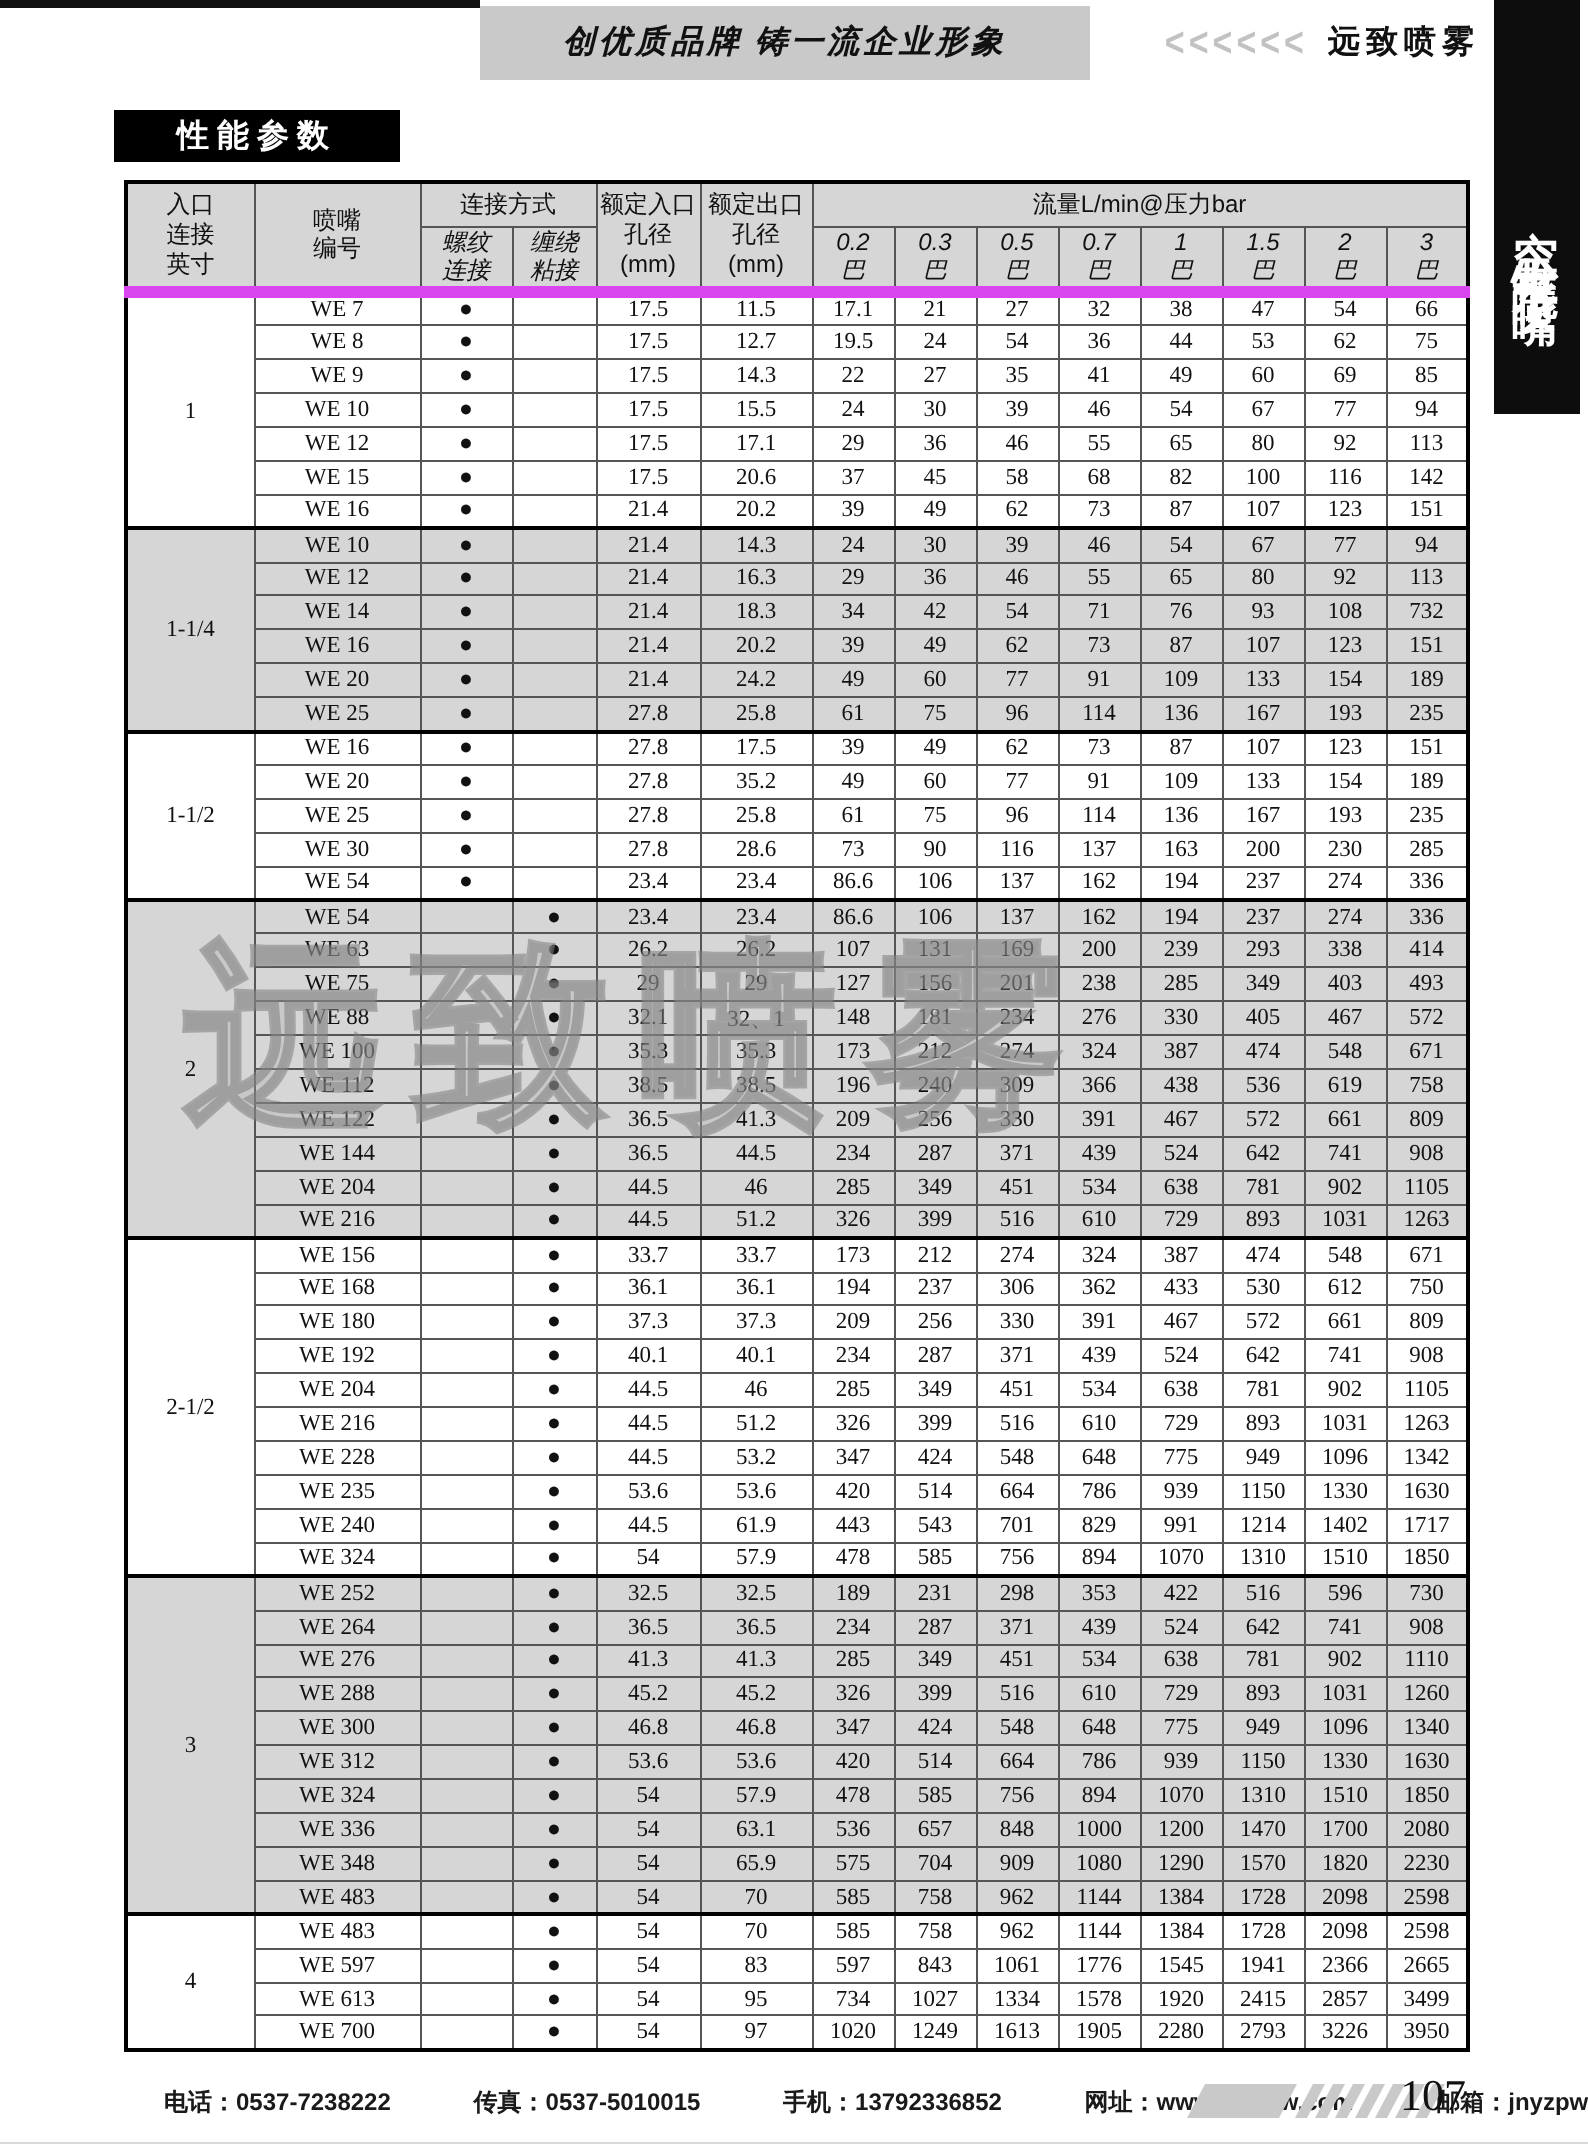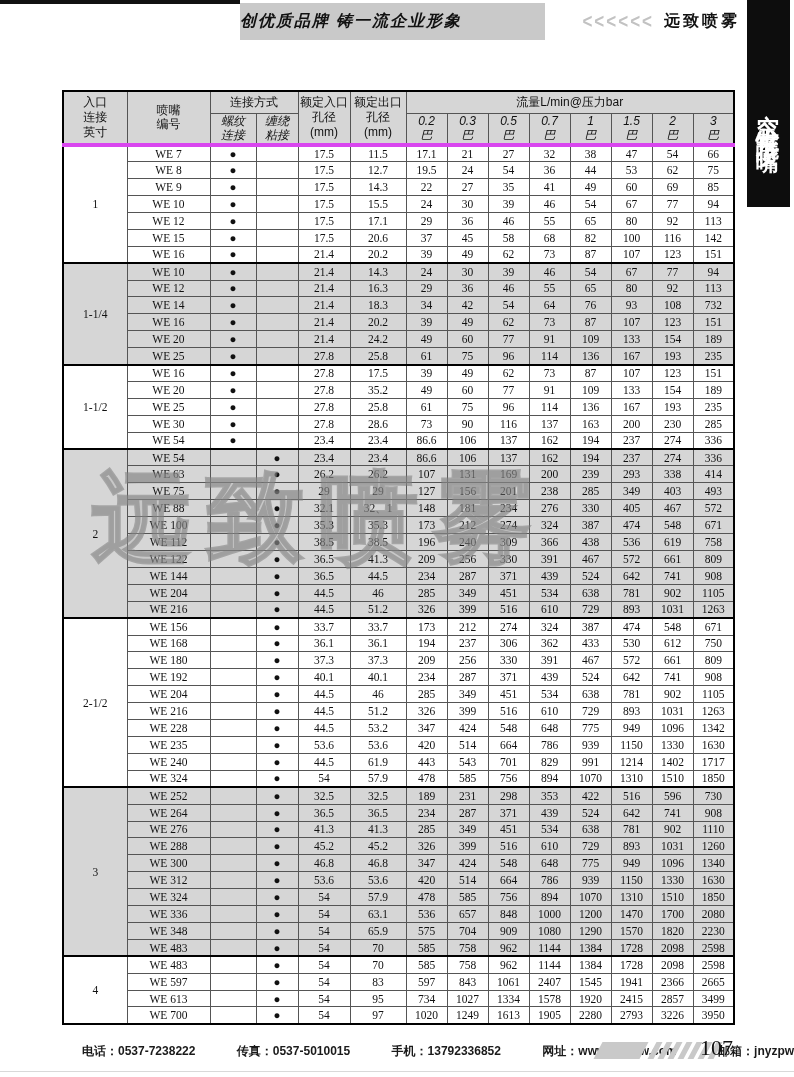--- a/index.html
+++ b/index.html
@@ -2,21 +2,21 @@
 <html><head>
 <meta charset="utf-8">
 <style>
   * { margin:0; padding:0; box-sizing:border-box; }
   html,body { width:794px; height:1077px; background:#fff; font-family:"Liberation Sans",sans-serif; }
   .page { position:relative; width:794px; height:1077px; background:#fff; overflow:hidden; }
 
   
   .top-strip { position:absolute; left:0; top:0; width:240px; height:4px; background:#111; }
   .banner { position:absolute; left:240px; top:3px; width:305px; height:37px; background:#c9c9c9;
-            display:flex; align-items:center; }
+            display:flex; align-items:center; justify-content:center; }
   .banner span { font-size:16px; font-weight:bold; font-style:italic; letter-spacing:2px; color:#111;
                  font-family:"Liberation Serif",serif; }
   .brand-area { position:absolute; left:545px; top:3px; width:195px; height:37px;
                 display:flex; align-items:center; justify-content:flex-end; gap:10px; }
   .chevrons { color:#c2c2c2; font-weight:bold; font-size:17px; letter-spacing:2px; transform:scaleY(1.2); }
   .brand { color:#111; font-weight:bold; font-size:16px; letter-spacing:3px; }
 
   
   .side-tab { position:absolute; left:747px; top:0; width:43px; height:207px; background:#0d0d0d;
               display:flex; align-items:center; justify-content:center; }
@@ -30,21 +30,21 @@
 
   
   table.perf { position:absolute; left:62px; top:90px; width:672px; border-collapse:collapse;
                table-layout:fixed; border:2px solid #000; }
   table.perf th, table.perf td { border:1px solid #555; text-align:center; vertical-align:middle;
                overflow:hidden; }
   table.perf thead th { background:#d6d6d6; font-weight:normal; font-size:12px; line-height:1.22;
                white-space:pre-line; color:#111; }
   table.perf thead tr.r1 th { height:22px; }
   table.perf thead tr.r2 th { height:30px;font-style:italic; }
-  table.perf thead { border-bottom:4px solid #d946ef; }
+  table.perf thead { border-bottom:6px solid #d946ef; }
   table.perf tbody td { height:16.92px; font-family:"Liberation Serif",serif; font-size:11.5px;
                color:#111; padding:0 1px; }
   table.perf tbody tr.shaded td { background:#d6d6d6; }
   table.perf tbody tr.group-start td { border-top:2px solid #000; }
   td.group-label { font-size:12px; }
   td.dot { font-size:9px; }
 
   
   .watermark { position:absolute; left:92px; top:462px; width:600px; height:120px;
                font-size:98px; font-weight:bold; letter-spacing:16px; white-space:nowrap;
@@ -76,20 +76,21 @@
 
   <div class="brand-area">
     <span class="chevrons">&lt;&lt;&lt;&lt;&lt;&lt;</span>
     <span class="brand">远致喷雾</span>
   </div>
 
   <div class="side-tab">
     <span>空心锥形喷嘴</span>
   </div>
 
+  <div class="section-label">性能参数</div>
 
   <table class="perf">
     <colgroup>
       <col style="width:64px">
         <col style="width:83px">
         <col style="width:46px">
         <col style="width:42px">
       <col style="width:52px">
         <col style="width:56px">
       <col style="width:41px">
@@ -280,21 +281,21 @@
         </tr>
         <tr class="shaded">
           <td>WE 14</td>
           <td class="dot">●</td>
           <td class="dot"></td>
           <td>21.4</td>
           <td>18.3</td>
           <td>34</td>
           <td>42</td>
           <td>54</td>
-          <td>64</td>
+          <td>71</td>
           <td>76</td>
           <td>93</td>
           <td>108</td>
           <td>732</td>
         </tr>
         <tr class="shaded">
           <td>WE 16</td>
           <td class="dot">●</td>
           <td class="dot"></td>
           <td>21.4</td>
@@ -885,21 +886,21 @@
         </tr>
         <tr>
           <td>WE 597</td>
           <td class="dot"></td>
           <td class="dot">●</td>
           <td>54</td>
           <td>83</td>
           <td>597</td>
           <td>843</td>
           <td>1061</td>
-          <td>2407</td>
+          <td>1776</td>
           <td>1545</td>
           <td>1941</td>
           <td>2366</td>
           <td>2665</td>
         </tr>
         <tr>
           <td>WE 613</td>
           <td class="dot"></td>
           <td class="dot">●</td>
           <td>54</td>

